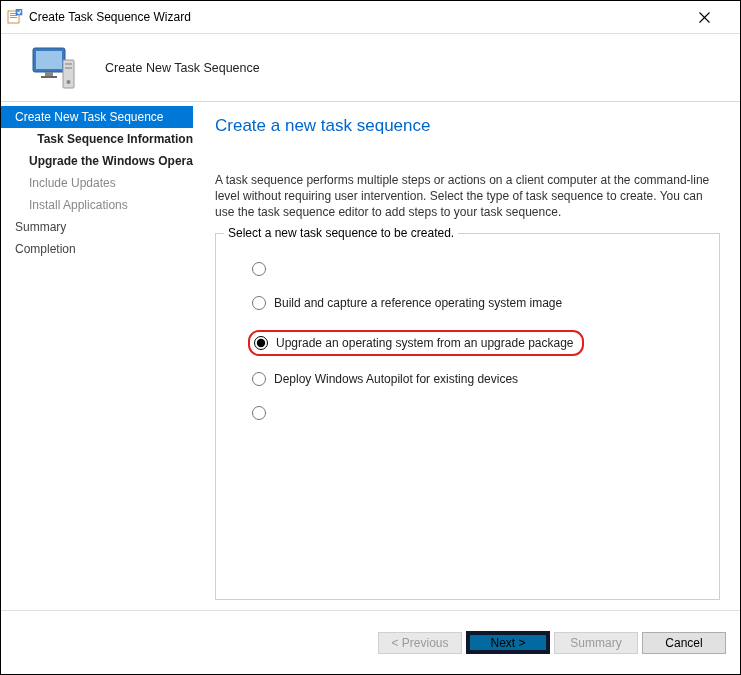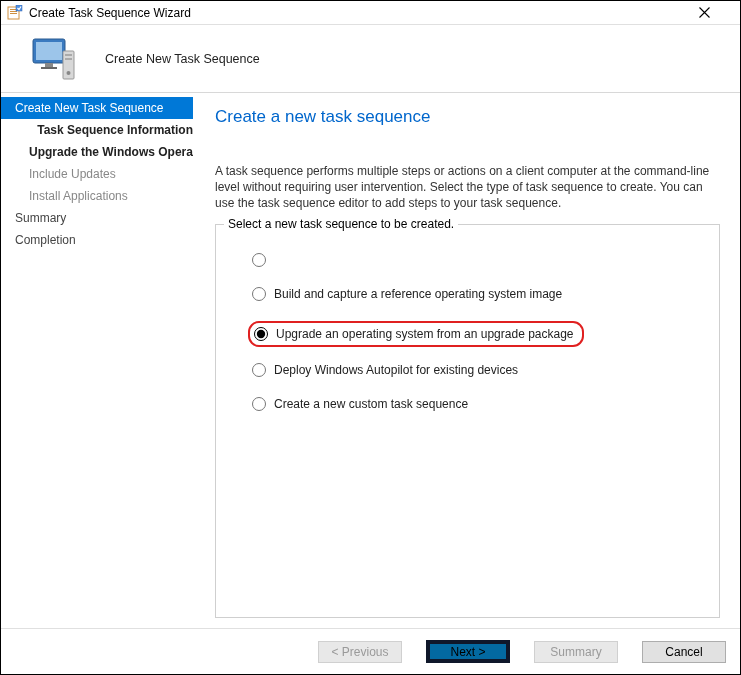--- a/index.html
+++ b/index.html
@@ -13,21 +13,21 @@
       background: #fff;
       width: 741px;
       height: 675px;
       border: 1px solid #000;
       display: flex;
       flex-direction: column;
       color: #000;
     }
     
     .titlebar {
-      height: 24px;
+      height: 33px;
       display: flex;
       align-items: center;
       padding: 0 21px 0 6px;
       border-bottom: 1px solid #e0e0e0;
     }
     .titlebar-icon {
       width: 16px;
       height: 16px;
       margin-right: 6px;
       display: flex;
@@ -151,27 +151,27 @@
       margin-right: 8px;
       cursor: default;
       accent-color: #000;
     }
     .radio-label {
       font-size: 12px;
       color: #222;
     }
     
     .footer {
-      height: 46px;
+      height: 64px;
       border-top: 1px solid #e0e0e0;
       display: flex;
       justify-content: flex-end;
       align-items: center;
       padding: 0 14px;
-      gap: 24px;
+      gap: 4px;
     }
     .btn {
       min-width: 84px;
       height: 22px;
       font-size: 12px;
       border: 1px solid #adadad;
       background: #e1e1e1;
       cursor: default;
       font-family: inherit;
       padding: 0 10px;
@@ -260,21 +260,20 @@
         <span class="radio-label">Upgrade an operating system from an upgrade package</span>
       </div>
 
       <div class="radio-row">
         <input type="radio" name="ts" class="radio-input" style="">
         <span class="radio-label">Deploy Windows Autopilot for existing devices</span>
       </div>
 
       <div class="radio-row">
         <input type="radio" name="ts" class="radio-input" style="">
-        <span class="radio-label">Create a new custom task sequence</span>
       </div>
     </div>
   </div>
 </div>
 
 <div class="footer">
   <button class="btn" disabled="">&lt; Previous</button>
   <button class="btn primary">Next &gt;</button>
   <button class="btn" disabled="">Summary</button>
   <button class="btn">Cancel</button>

